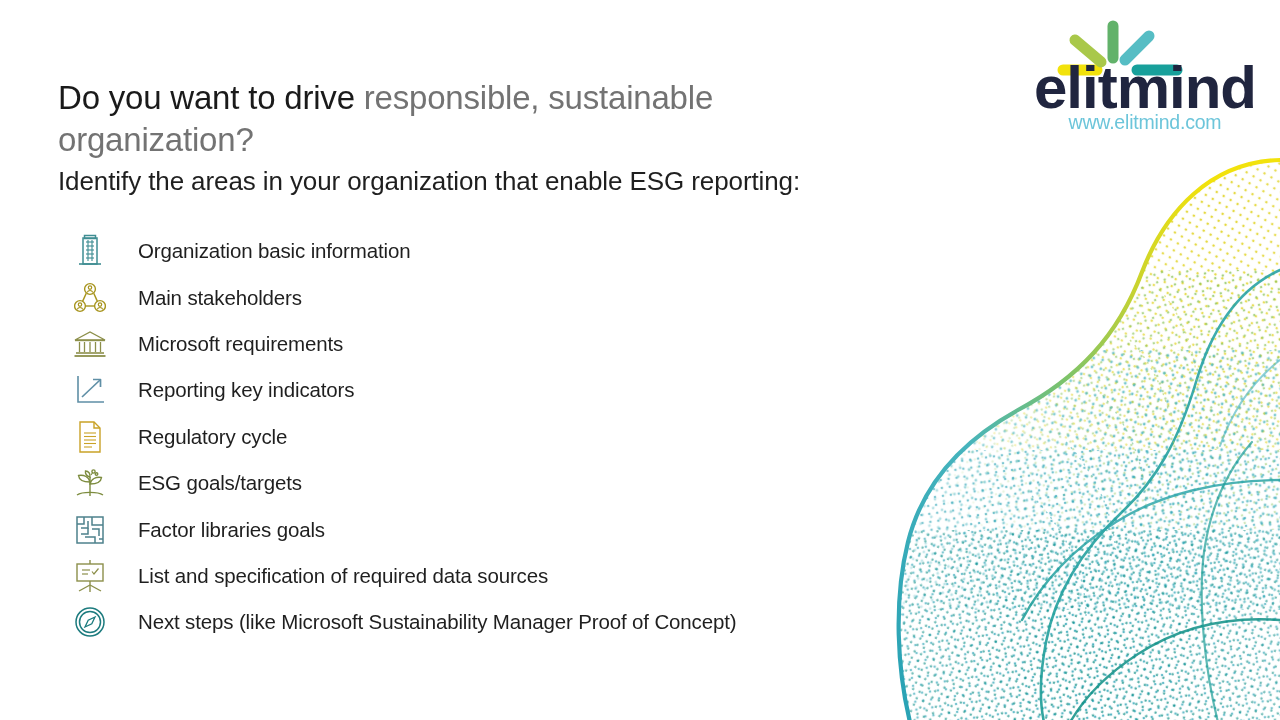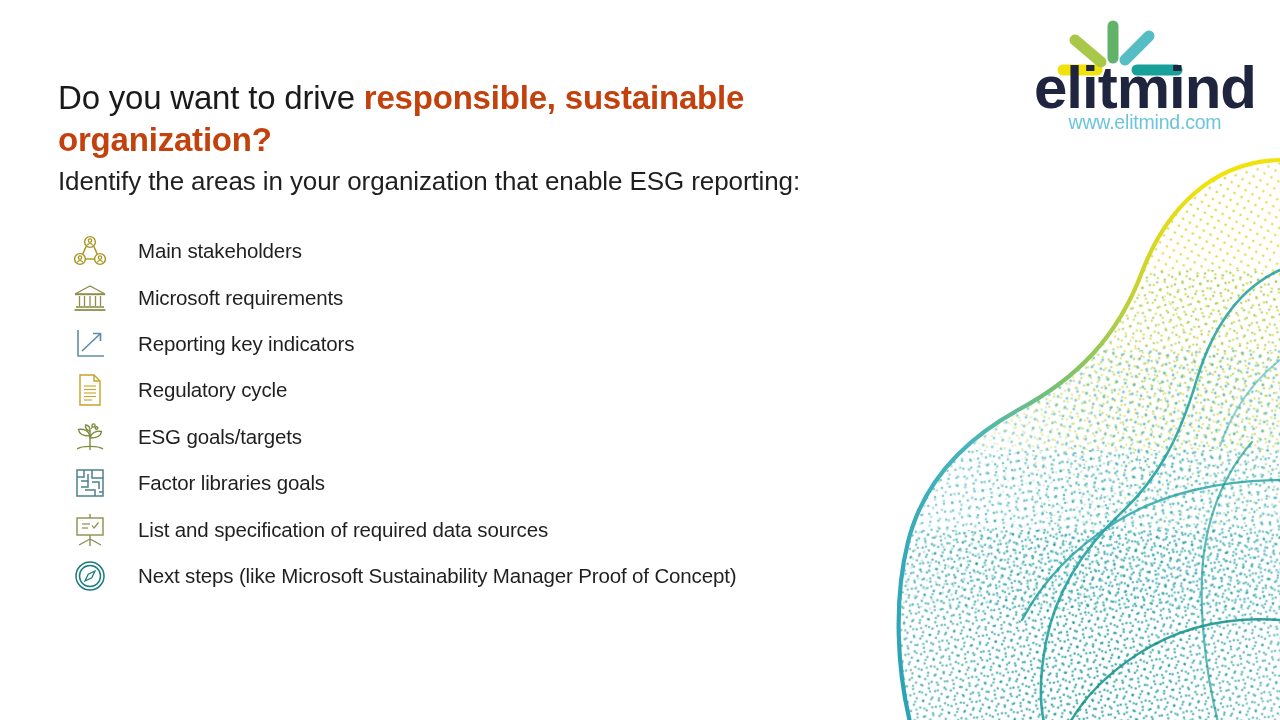--- a/index.html
+++ b/index.html
@@ -62,22 +62,22 @@
     left: 58px;
     top: 55px;
     width: 800px;
     font-size: 33px;
     line-height: 1.28;
     color: #1a1a1a;
     font-weight: 400;
     letter-spacing: -0.2px;
   }
   .headline .accent {
-    color: #c2410c;
-    font-weight: bold;
+    color: #737373;
+    font-weight: normal;
   }
 
   .subhead {
     position: absolute;
     left: 58px;
     top: 166px;
     font-size: 26px;
     color: #1f1f1f;
     letter-spacing: -0.1px;
   }
@@ -238,20 +238,39 @@
 
   <h1 class="headline">
     <span>Do you want to drive </span><span class="accent">responsible,  sustainable</span>
     <span class="accent">organization?</span>
   </h1>
 
   <div class="subhead">Identify the areas in your organization that enable ESG reporting:</div>
 
   <div class="item-list">
 
+    <div class="list-item">
+      <span class="item-icon">
+        <svg width="30" height="34" viewBox="0 0 30 34" fill="none" stroke="#3f8d92" stroke-width="1.5">
+          <rect x="8" y="4" width="14" height="26"></rect>
+          <rect x="9.5" y="1.5" width="11" height="3"></rect>
+          <line x1="4" y1="30" x2="26" y2="30" stroke-width="1.6"></line>
+          <g stroke-width="1.1">
+            <line x1="11" y1="8" x2="19" y2="8"></line>
+              <line x1="11" y1="12" x2="19" y2="12"></line>
+            <line x1="11" y1="16" x2="19" y2="16"></line>
+              <line x1="11" y1="20" x2="19" y2="20"></line>
+            <line x1="11" y1="24" x2="19" y2="24"></line>
+            <line x1="13" y1="6" x2="13" y2="27"></line>
+              <line x1="17" y1="6" x2="17" y2="27"></line>
+          </g>
+        </svg>
+      </span>
+      <span class="item-label">Organization basic information</span>
+    </div>
 
     <div class="list-item">
       <span class="item-icon">
         <svg width="32" height="32" viewBox="0 0 32 32" fill="none" stroke="#a8951f" stroke-width="1.4">
           <circle cx="16" cy="7" r="5.4"></circle>
           <circle cx="6" cy="24" r="5.4"></circle>
           <circle cx="26" cy="24" r="5.4"></circle>
           <g stroke-width="1.2">
             <circle cx="16" cy="5.6" r="1.7"></circle>
               <path d="M13.2 10.4a3 3 0 0 1 5.6 0"></path>

